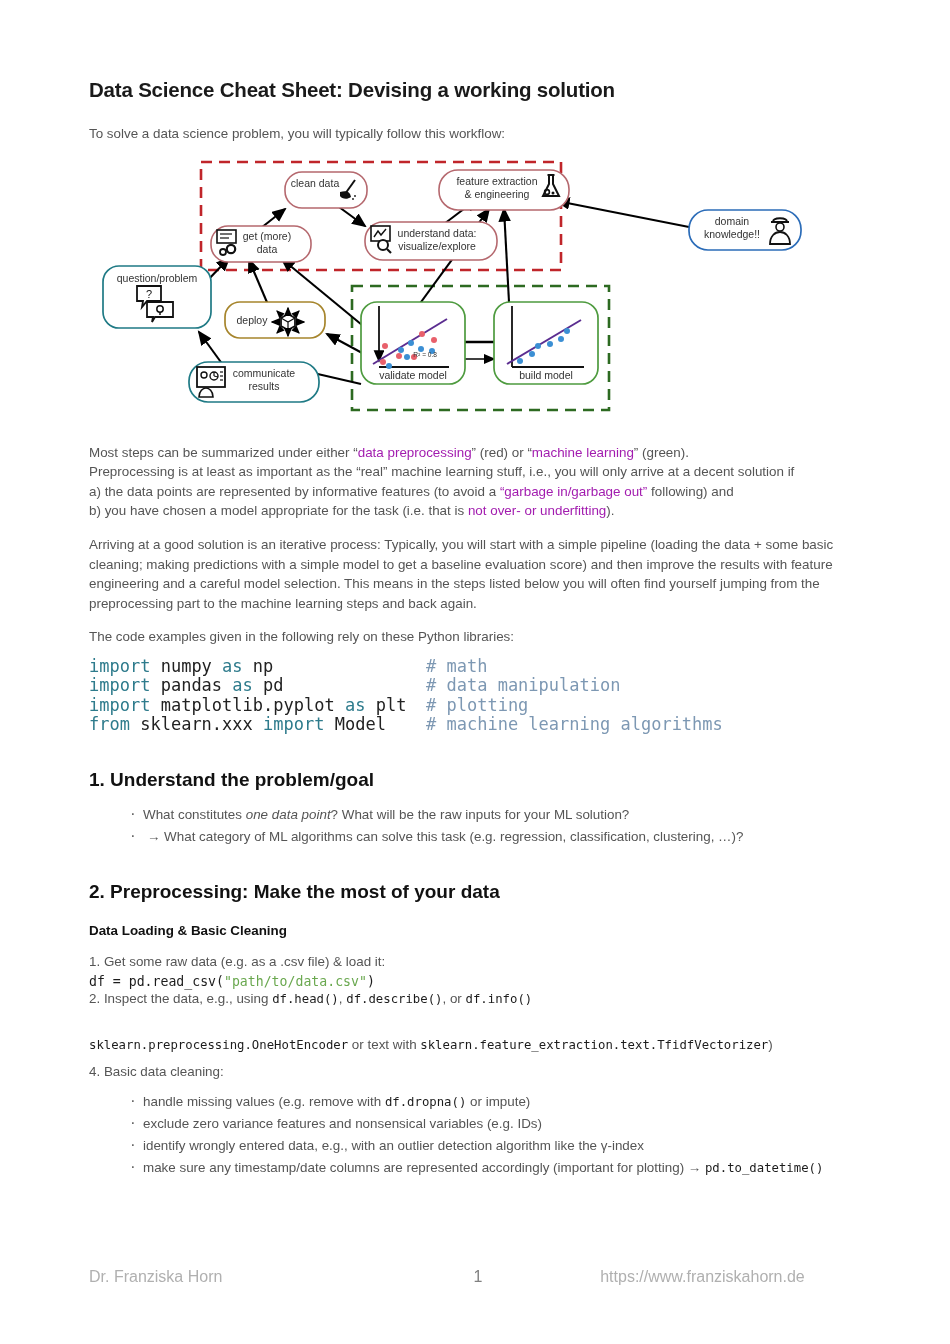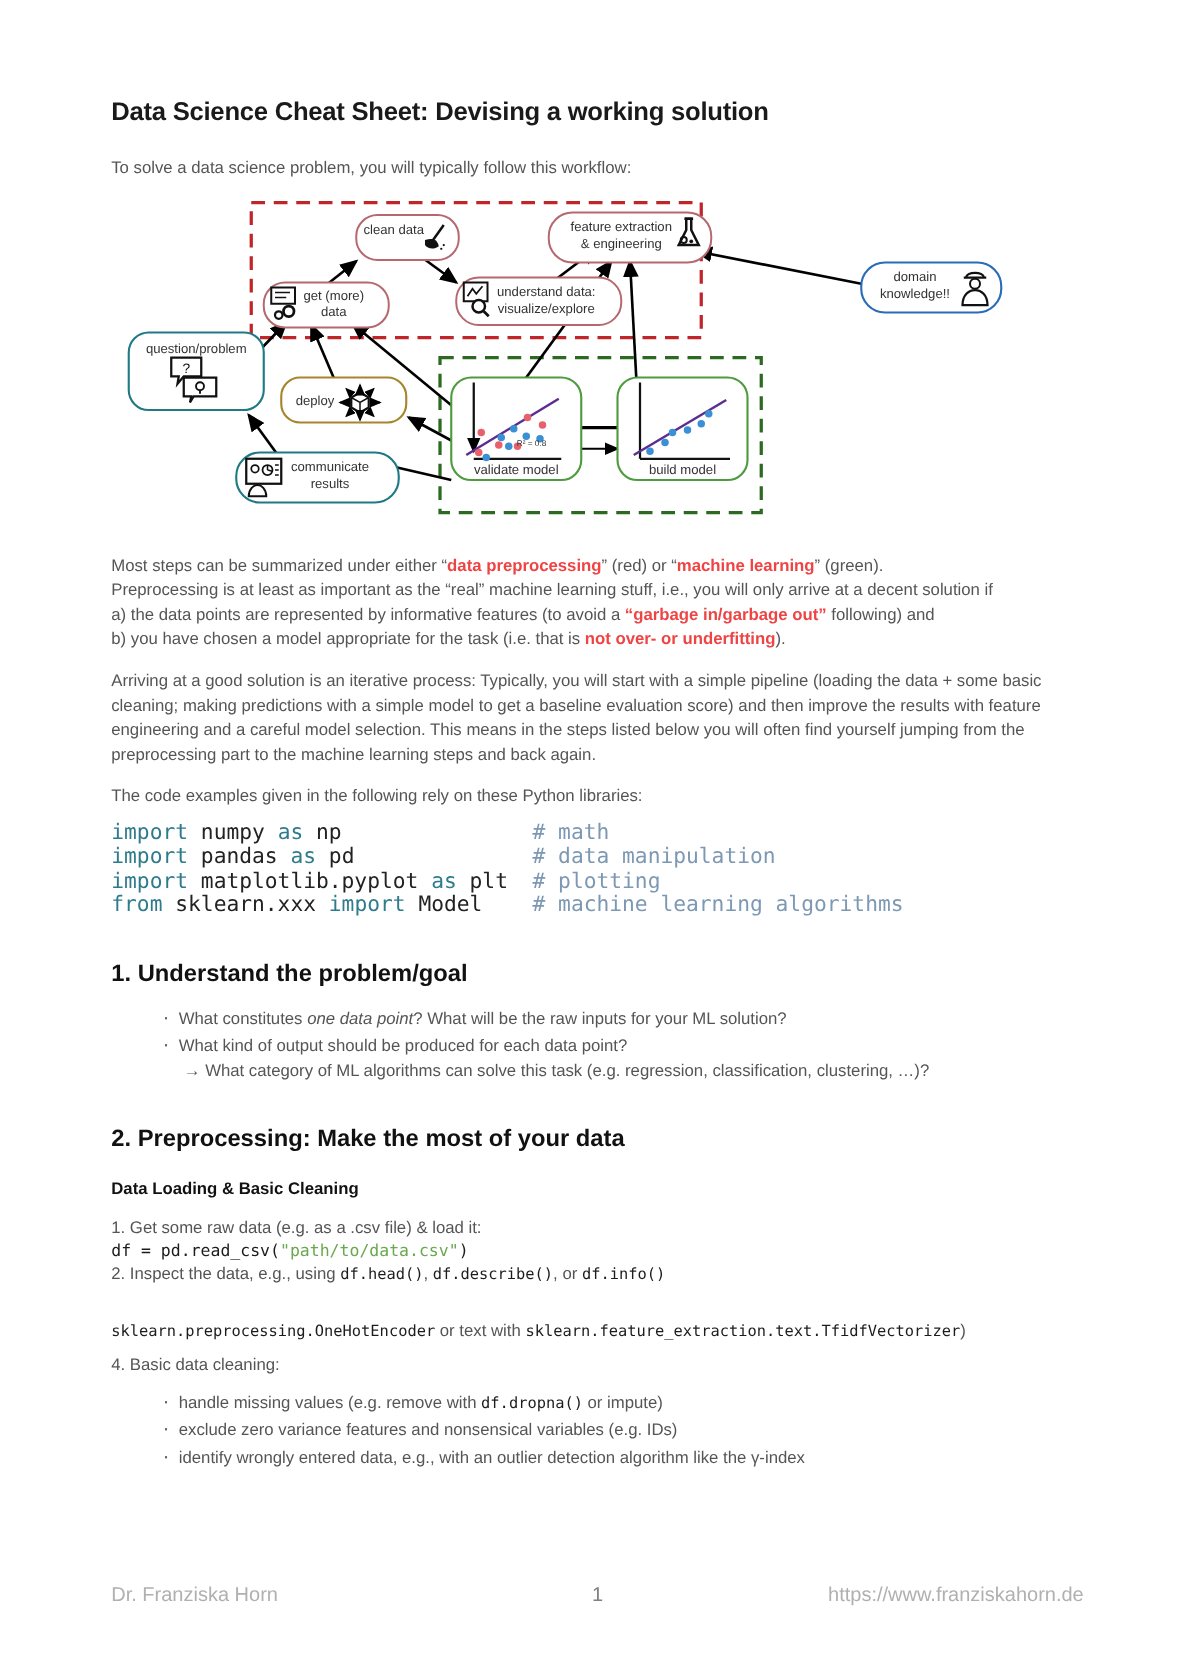--- a/index.html
+++ b/index.html
@@ -38,21 +38,21 @@
   p.para {
     font-size: 13.4px;
     line-height: 19.6px;
     margin: 0 0 6px 0;
     color: #555555;
   }
   p.para.tight { margin-bottom: 0; }
   .indent-a {
     margin-left: 37px;
   }
-  b, strong { color: #ef4444; font-weight: bold; }
+  b, strong { color: #a21caf; font-weight: normal; }
   i, em { font-style: italic; }
 
   
   .diagram-wrap {
     position: relative;
     width: 778px;
     height: 275px;
     margin: 10px 0 14px 0;
   }
   .diagram-wrap svg { position: absolute; left: 0; top: 0; }
@@ -124,21 +124,21 @@
     left: 89px;
     top: 1268px;
     width: 778px;
     display: flex;
     align-items: center;
     font-size: 16px;
     color: #b0b0b0;
   }
   .footer .left { flex: 1; text-align: left; }
   .footer .center { flex: 0 0 120px; text-align: center; color: #808080;}
-  .footer .right { flex: 1; text-align: right; }
+  .footer .right { flex: 1; text-align: center; }
 </style>
 </head>
 <body>
 
 <div class="page">
 
   <div class="content">
 
     <h1 class="doc-title">Data Science Cheat Sheet: Devising a working solution</h1>
 
@@ -338,38 +338,39 @@
 
     <p class="para" style="margin-top:14px">Arriving at a good solution is an iterative process: Typically, you will start with a simple pipeline (loading the data + some basic cleaning; making predictions with a simple model to get a baseline evaluation score) and then improve the results with feature engineering and a careful model selection.  This means in the steps listed below you will often find yourself jumping from the preprocessing part to the machine learning steps and back again.</p>
 
     <p class="para" style="margin-top:14px">The code examples given in the following rely on these Python libraries:</p>
 
     <div class="codeblock"><div><span class="code-col"><span class="kw">import</span> <span>numpy</span> <span class="kw">as</span> <span>np</span></span><span class="cmt"># math</span></div><div><span class="code-col"><span class="kw">import</span> <span>pandas</span> <span class="kw">as</span> <span>pd</span></span><span class="cmt"># data manipulation</span></div><div><span class="code-col"><span class="kw">import</span> <span>matplotlib.pyplot</span> <span class="kw">as</span> <span>plt</span></span><span class="cmt"># plotting</span></div><div><span class="code-col"><span class="kw">from</span> <span>sklearn.xxx</span> <span class="kw">import</span> <span>Model</span></span><span class="cmt"># machine learning algorithms</span></div></div>
 
     <h2 class="section">1. Understand the problem/goal</h2>
     <ul class="bullets">
       <li><span>What constitutes </span><i>one data point</i><span>? What will be the raw inputs for your ML solution?</span></li>
-      <li><span>What kind of output should be produced for each data point?</span><span class="subline">→ What category of ML algorithms can solve this task (e.g. regression, classification, clustering, …)?</span></li>
+      <li><span class="subline">→ What category of ML algorithms can solve this task (e.g. regression, classification, clustering, …)?</span></li>
     </ul>
 
     <h2 class="section">2. Preprocessing: Make the most of your data</h2>
     <h3 class="subsection">Data Loading &amp; Basic Cleaning</h3>
 
     <p class="para tight">1. Get some raw data (e.g. as a .csv file) &amp; load it:</p>
     <div class="mono-lg" style="margin-top:3px"><span>df = pd.read_csv(</span><span class="str">"path/to/data.csv"</span><span>)</span></div>
 
     <p class="para step-line"><span>2. Inspect the data, e.g., using </span><code>df.head()</code><span>, </span><code>df.describe()</code><span>, or </span><code>df.info()</code></p>
 
     <p class="para step-line"><br><code>sklearn.preprocessing.OneHotEncoder</code><span> or text with </span><code>sklearn.feature_extraction.text.TfidfVectorizer</code><span>)</span></p>
 
     <p class="para step-line">4. Basic data cleaning:</p>
     <ul class="bullets" style="margin-top:10px">
       <li><span>handle missing values (e.g. remove with </span><code>df.dropna()</code><span> or impute)</span></li>
       <li><span>exclude zero variance features and nonsensical variables (e.g. IDs)</span></li>
       <li><span>identify wrongly entered data, e.g., with an outlier detection algorithm like the γ-index</span></li>
+      <li><span>make sure any timestamp/date columns are represented accordingly (important for plotting) → </span><code>pd.to_datetime()</code></li>
     </ul>
 
   </div>
 
   <div class="footer">
     <span class="left">Dr. Franziska Horn</span>
     <span class="center">1</span>
     <span class="right">https://www.franziskahorn.de</span>
   </div>
 

